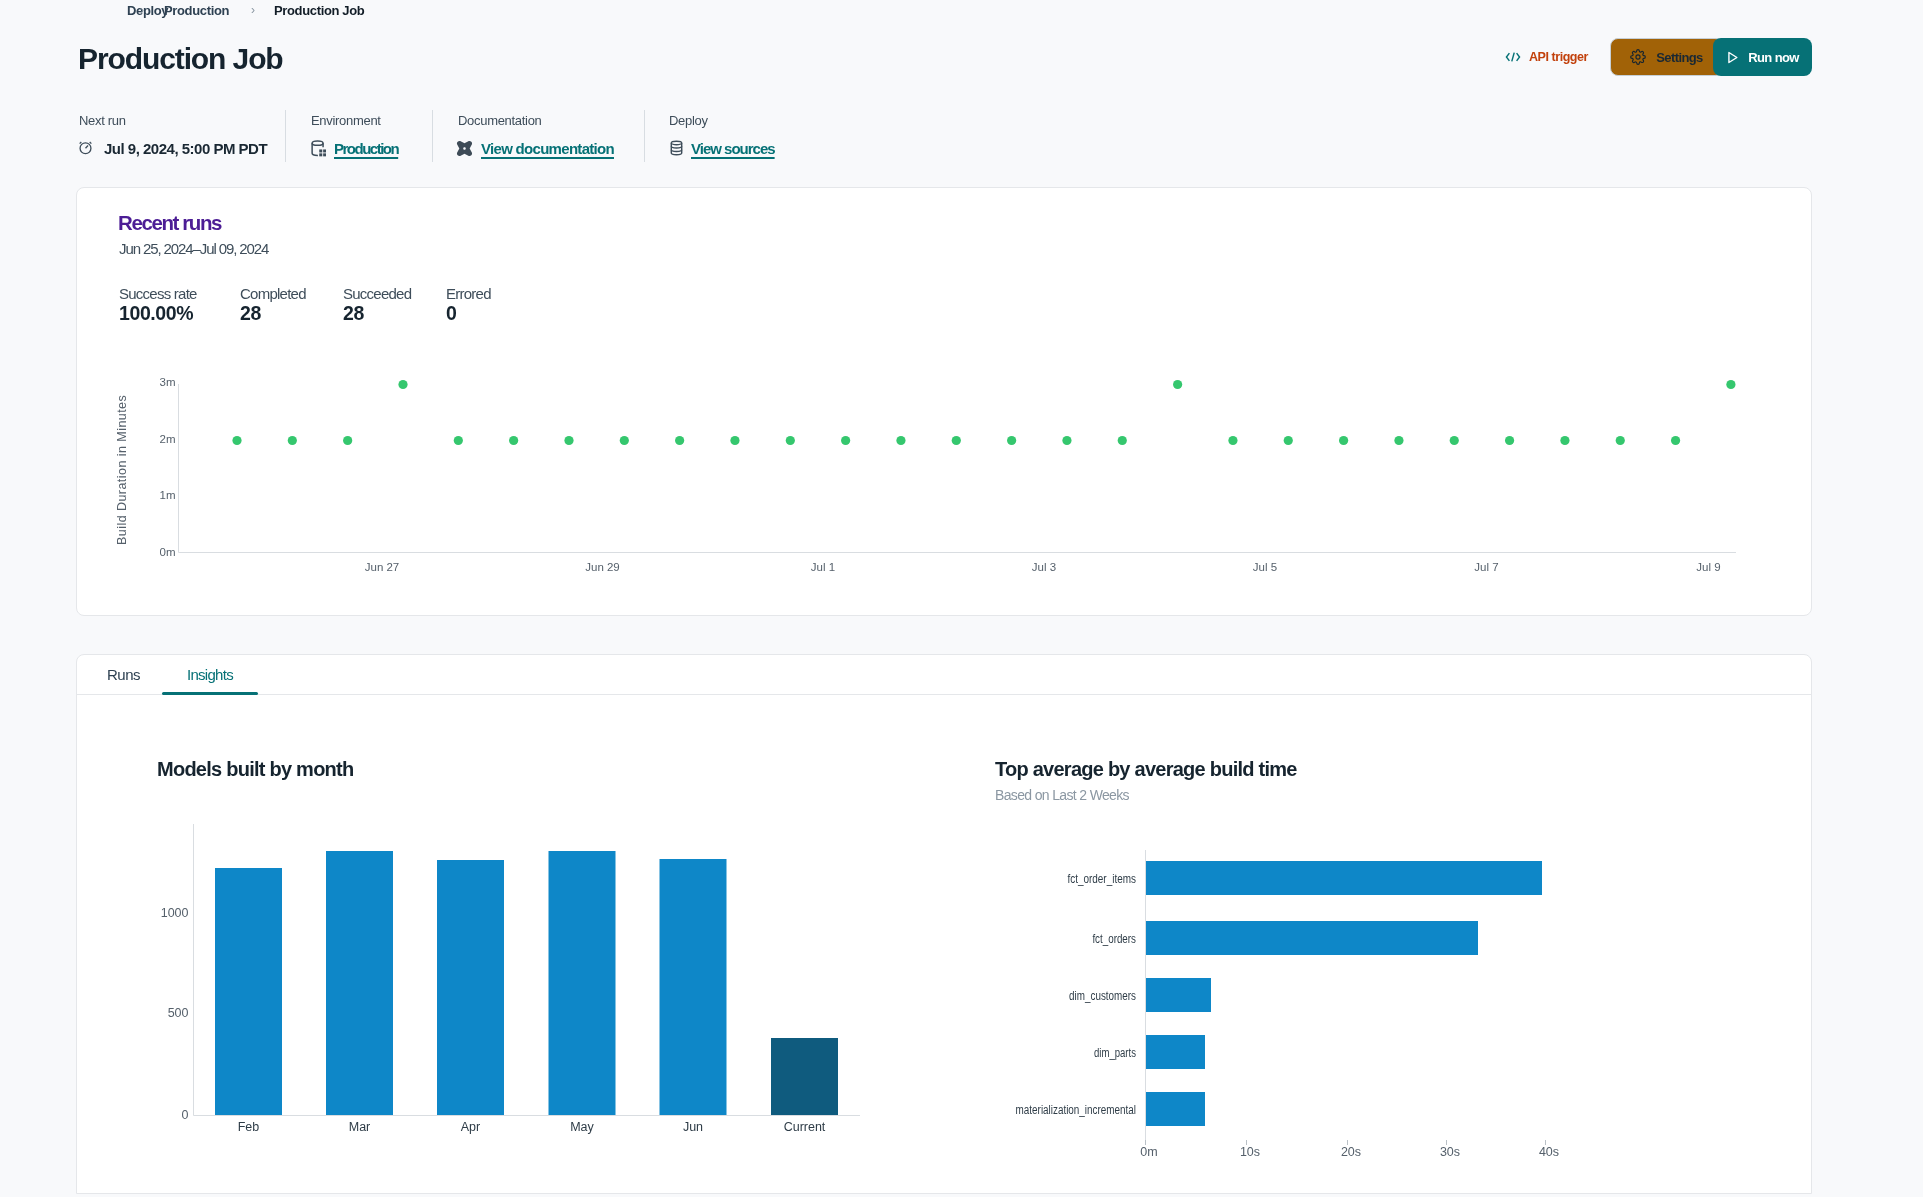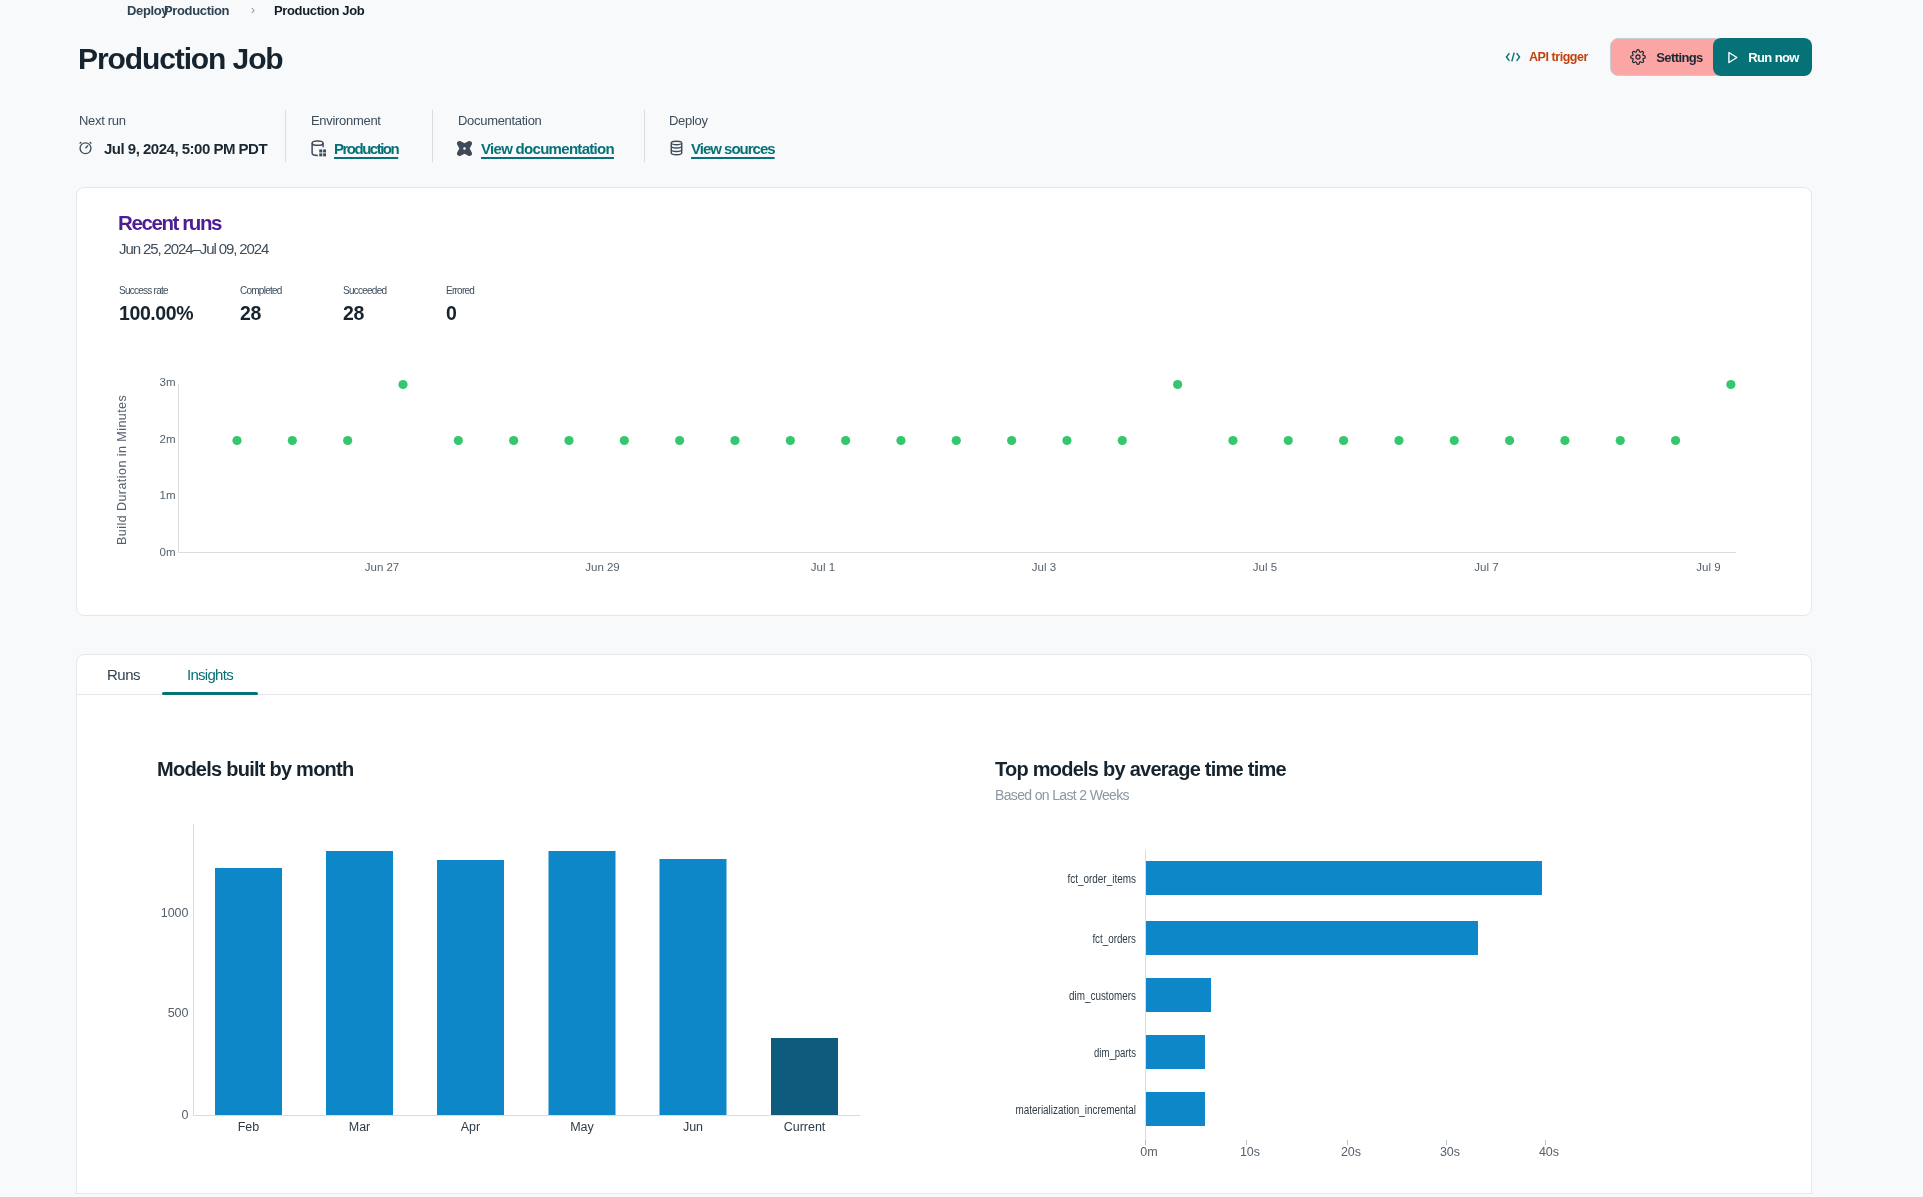--- a/index.html
+++ b/index.html
@@ -9,36 +9,36 @@
 .crumbs { position:absolute; left:79px; top:3px; font-size:13px; font-weight:700; color:#2e4152; letter-spacing:-0.35px; }
 .crumbs span { position:absolute; top:0; white-space:nowrap; }
 .crumbs .sep { color:#8b98a3; font-weight:400; font-size:12px; letter-spacing:0; }
 .crumbs .cur { color:#121d27; }
 
 .title { position:absolute; left:78px; top:42px; font-size:30px; font-weight:700; color:#16242f; letter-spacing:-1.1px; }
 
 .apitrigger { position:absolute; left:1505px; top:50px; display:flex; align-items:center; color:#c2410c; font-size:12.5px; font-weight:700; letter-spacing:-0.45px; }
 .apitrigger svg { margin-right:8px; }
 .btn { position:absolute; top:38px; height:38px; border-radius:8px; font-size:13px; font-weight:700; letter-spacing:-0.6px; display:flex; align-items:center; justify-content:center; }
-.btn-settings { left:1610px; width:113px; background:#fca5a5; border:1px solid #c6cfd6; color:#1a2833; }
+.btn-settings { left:1610px; width:113px; background:#a16207; border:1px solid #c6cfd6; color:#1a2833; }
 .btn-run { left:1713px; width:99px; background:#067176; color:#fff; }
 .btn-settings svg { margin-right:10px; }
 .btn-run svg { margin-right:9px; }
 
 .ilabel { position:absolute; font-size:13px; color:#3e4d5a; white-space:nowrap; letter-spacing:-0.3px; }
 .ival { position:absolute; display:flex; align-items:flex-start; font-size:15px; font-weight:700; color:#1a2833; white-space:nowrap; }
 .ival a { color:#067176; text-decoration:underline; text-underline-offset:2.5px; text-decoration-thickness:1.5px; }
 .vdiv { position:absolute; top:110px; height:52px; width:1px; background:#d8dde2; }
 
 .card { position:absolute; background:#fff; border:1px solid #e5e7ea; border-radius:8px; }
 #card1 { left:76px; top:187px; width:1736px; height:429px; }
 #card2 { left:76px; top:654px; width:1736px; height:540px; border-bottom-left-radius:0; border-bottom-right-radius:0; }
 .c1title { position:absolute; left:118px; top:211px; font-size:20.5px; font-weight:700; color:#4c1d95; letter-spacing:-1.4px; }
 .c1sub { position:absolute; left:119px; top:240px; font-size:15px; color:#3e4d5a; letter-spacing:-1.1px; }
-.slabel { position:absolute; top:285px; font-size:10px; color:#3e4d5a; letter-spacing:-0.75px; }
+.slabel { position:absolute; top:285px; font-size:15px; color:#3e4d5a; letter-spacing:-0.75px; }
 .sval { position:absolute; top:301.5px; font-size:19.5px; font-weight:700; color:#16242f; letter-spacing:-0.4px; }
 
 .tab { position:absolute; top:654px; height:40px; display:flex; align-items:center; justify-content:center; font-size:15px; color:#2e4152; letter-spacing:-0.5px; }
 .tab.active { color:#067176; font-weight:400; letter-spacing:-0.7px; }
 .tabline { position:absolute; left:77px; top:694px; width:1734px; height:1px; background:#e5e7ea; }
 .tabul { position:absolute; left:162px; top:692px; width:96px; height:3px; background:#067176; border-radius:2px; }
 .chtitle { position:absolute; font-size:20px; font-weight:700; color:#16242f; letter-spacing:-0.75px; }
 .chsub { position:absolute; font-size:14px; color:#8b97a2; letter-spacing:-0.65px; }
 svg.chart { position:absolute; }
 </style>
@@ -162,21 +162,21 @@
 <circle cx="1599.58" cy="253.5" r="4.6" fill="#35c76e"></circle>
 <circle cx="1654.91" cy="197.5" r="4.6" fill="#35c76e"></circle>
 </svg>
 
   <div class="card" id="card2"></div>
   <div class="tab" style="left:85px; width:77px;">Runs</div>
   <div class="tab active" style="left:162px; width:96px;">Insights</div>
   <div class="tabline"></div>
   <div class="tabul"></div>
   <div class="chtitle" style="left:157px; top:758px;">Models built by month</div>
-  <div class="chtitle" style="left:995px; top:758px;">Top models by average time time</div>
+  <div class="chtitle" style="left:995px; top:758px;">Top average by average build time</div>
   <div class="chsub" style="left:995px; top:787px;">Based on Last 2 Weeks</div>
   <svg class="chart" id="bars" style="left:76px; top:654px;" width="1736" height="540">
 <line x1="117.5" y1="170" x2="117.5" y2="461.5" stroke="#d9dde1" stroke-width="1"></line>
 <line x1="117.5" y1="461.5" x2="784" y2="461.5" stroke="#d9dde1" stroke-width="1"></line>
 <text x="112.5" y="465" text-anchor="end" font-size="12.5" fill="#55606b">0</text>
 <text x="112.5" y="363" text-anchor="end" font-size="12.5" fill="#55606b">500</text>
 <text x="112.5" y="263" text-anchor="end" font-size="12.5" fill="#55606b">1000</text>
 <rect x="139" y="214" width="67" height="247" fill="#0e87c8"></rect>
 <text x="172.5" y="477" text-anchor="middle" font-size="12.5" fill="#2e3c47">Feb</text>
 <rect x="250" y="197" width="67" height="264" fill="#0e87c8"></rect>

